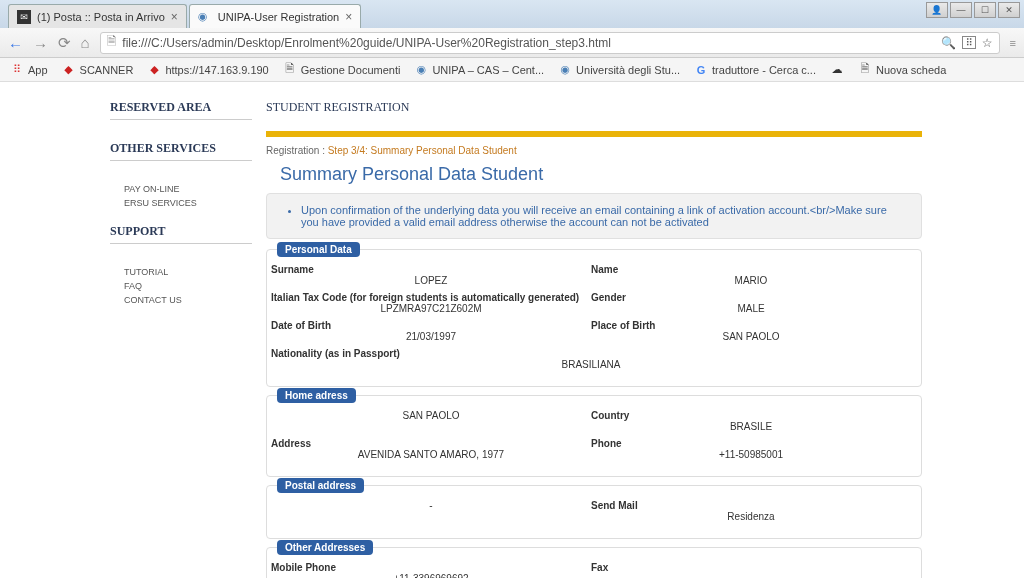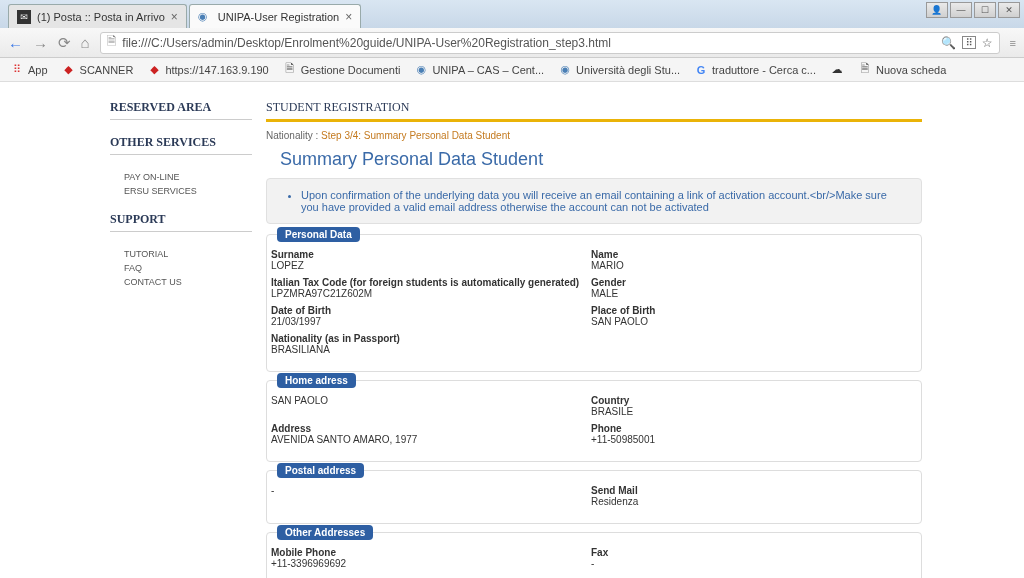--- a/index.html
+++ b/index.html
@@ -21,39 +21,39 @@
 .bm-item { display: flex; align-items: center; gap: 4px; cursor: pointer; }
 .bm-item .ico { width: 14px; height: 14px; display: inline-flex; align-items: center; justify-content: center; font-size: 11px; }
 
 
 .viewport { flex: 1; background: #fff; display: flex; justify-content: center; overflow-y: auto; position: relative; }
 .viewport::-webkit-scrollbar { width: 14px; }
 .viewport::-webkit-scrollbar-thumb { background: #c5c5c5; border: 1px solid #aaa; }
 .page { width: 820px; display: flex; padding-top: 10px; }
 
 .sidebar { width: 150px; padding: 8px 0 0 8px; }
-.sidebar h3 { font-family: Georgia, serif; font-size: 12px; color: #2b3a57; border-bottom: 1px solid #ccc; padding-bottom: 4px; margin-bottom: 15px; letter-spacing: 0; }
+.sidebar h3 { font-family: Georgia, serif; font-size: 12px; color: #2b3a57; border-bottom: 1px solid #ccc; padding-bottom: 4px; margin-bottom: 21px; letter-spacing: 0; }
 .sidebar ul { list-style: none; margin-bottom: 14px; }
 .sidebar li { font-size: 9px; color: #555; padding: 2px 0 2px 14px; cursor: pointer; }
 
 .main { flex: 1; padding: 8px 0 20px 14px; }
-.section-title { font-family: Georgia, serif; font-size: 12px; color: #2b3a57; border-bottom: 3px solid #eab308; padding-bottom: 4px; margin-bottom: 8px; }
+.section-title { font-family: Georgia, serif; font-size: 12px; color: #2b3a57; border-bottom: 6px solid #eab308; padding-bottom: 16px; margin-bottom: 8px; }
 .breadcrumb { font-size: 10px; color: #666; margin-bottom: 4px; }
 .breadcrumb .step { color: #c47a1f; }
 .page-h2 { font-size: 18px; color: #3a6aa8; font-weight: normal; padding: 4px 0 8px 14px; }
 
 .notice { background: #f2f2f2; border: 1px solid #e0e0e0; border-radius: 4px; padding: 10px 14px 10px 24px; margin-bottom: 10px; font-size: 11px; color: #3a6aa8; }
 .notice ul { list-style: disc; padding-left: 10px; }
 
 .fieldset { border: 1px solid #ddd; border-radius: 4px; padding: 14px 10px 10px 4px; margin-bottom: 8px; position: relative; }
 .legend { position: absolute; top: -8px; left: 10px; background: #2e5fa3; color: #fff; font-size: 10px; font-weight: bold; padding: 2px 8px; border-radius: 4px; }
 .fieldrow { display: flex; margin-bottom: 6px; }
 .fieldcol { flex: 1; }
 .fieldcol .lbl { font-size: 10px; font-weight: bold; color: #333; }
-.fieldcol .val { font-size: 10px; color: #333; }
+.fieldcol .val { font-size: 10px; color: #333; text-align: center; }
 
 .win-controls { position: absolute; right: 4px; top: 2px; display: flex; gap: 2px; }
 .win-btn { width: 22px; height: 16px; background: linear-gradient(#eaeaea,#d0d0d0); border: 1px solid #999; font-size: 9px; display: flex; align-items: center; justify-content: center; color: #555; cursor: pointer; }
 </style>
 </head>
 <body>
 
 <div class="chrome-window">
   <div class="tabstrip" style="position:relative;">
     <div class="tab">
@@ -146,21 +146,21 @@
         <ul>
           <li>TUTORIAL</li>
           <li>FAQ</li>
           <li>CONTACT US</li>
         </ul>
       </div>
 
       <div class="main">
         <div class="section-title">STUDENT REGISTRATION</div>
         <div class="breadcrumb">
-          <span>Nationality : </span><span class="step">Step 3/4: Summary Personal Data Student</span>
+          <span>Registration : </span><span class="step">Step 3/4: Summary Personal Data Student</span>
         </div>
         <div class="page-h2">Summary Personal Data Student</div>
 
         <div class="notice">
           <ul>
               <li>Upon confirmation of the underlying data you will receive an email containing a link of activation account.&lt;br/&gt;Make sure you have provided a valid email address otherwise the account can not be activated</li>
             </ul>
         </div>
 
         <div class="fieldset">

